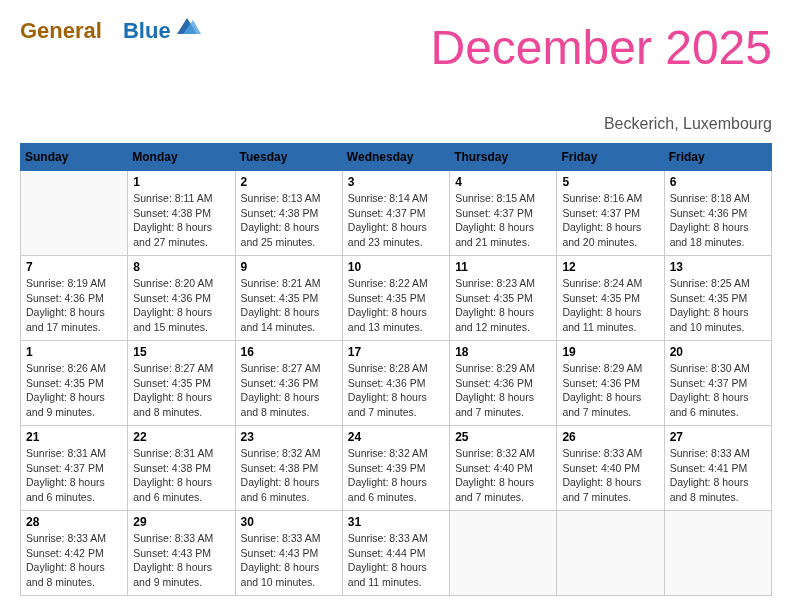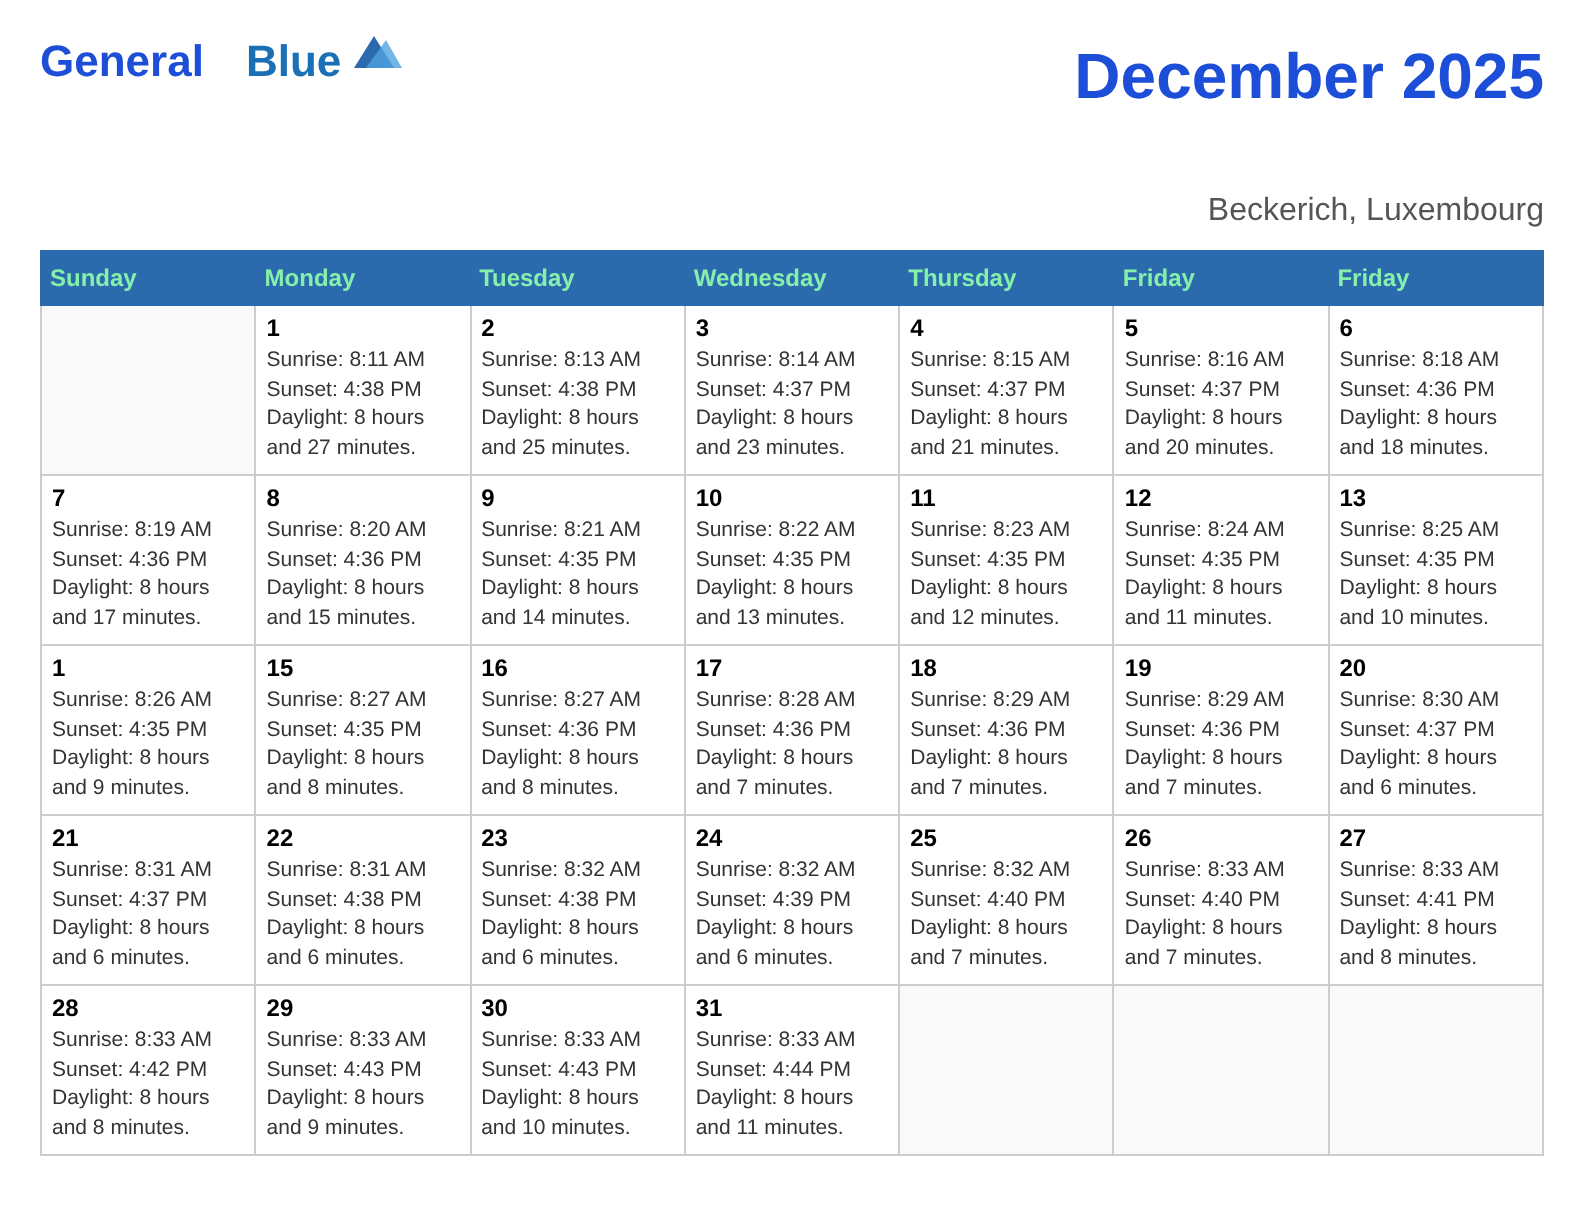--- a/index.html
+++ b/index.html
@@ -25,37 +25,37 @@
       font-size: 22px;
       font-weight: bold;
       color: #333;
       line-height: 1;
     }
     .logo-text span.blue { color: #1a6fb5; padding-left: 21px; }
     .title-block {
       text-align: right;
     }
     .month-title {
-      font-size: 32px;
-      font-weight: bold;
-      color: #1d4ed8;
+      font-size: 48px;
+      font-weight: normal;
+      color: #ec4899;
     }
     .subtitle {
       font-size: 16px;
       color: #555;
       margin-top: 40px;
     }
     .calendar {
       width: 100%;
       border-collapse: collapse;
       font-size: 11px;
     }
     .calendar th {
       background: #2a6aad;
-      color: #86efac;
+      color: #000000;
       padding: 6px 4px;
       text-align: left;
       font-size: 12px;
       border: 1px solid #2a6aad;
     }
     .calendar td {
       border: 1px solid #ccc;
       padding: 4px 5px;
       vertical-align: top;
       width: 107px;
@@ -80,21 +80,21 @@
       height: 85px;
     }
   </style>
 </head>
 <body>
 
 <div class="header">
   <div class="logo">
     <div style="display:flex; align-items:center;">
       <span class="logo-text">
-        <span style="color:#1d4ed8;">General</span><span class="blue" style="color:#1a6fb5;">Blue</span>
+        <span style="color:#a16207;">General</span><span class="blue" style="color:#1a6fb5;">Blue</span>
       </span>
       <svg width="28" height="22" viewBox="0 0 28 22" style="margin-left:2px; margin-top:-8px;">
         <polygon points="4,18 14,2 24,18" fill="#2a6aad" stroke="none"></polygon>
         <polygon points="10,18 20,4 28,18" fill="#4fa3e0" stroke="none" opacity="0.8"></polygon>
       </svg>
     </div>
   </div>
   <div class="title-block">
     <div class="month-title">December 2025</div>
     <div class="subtitle">Beckerich, Luxembourg</div>

